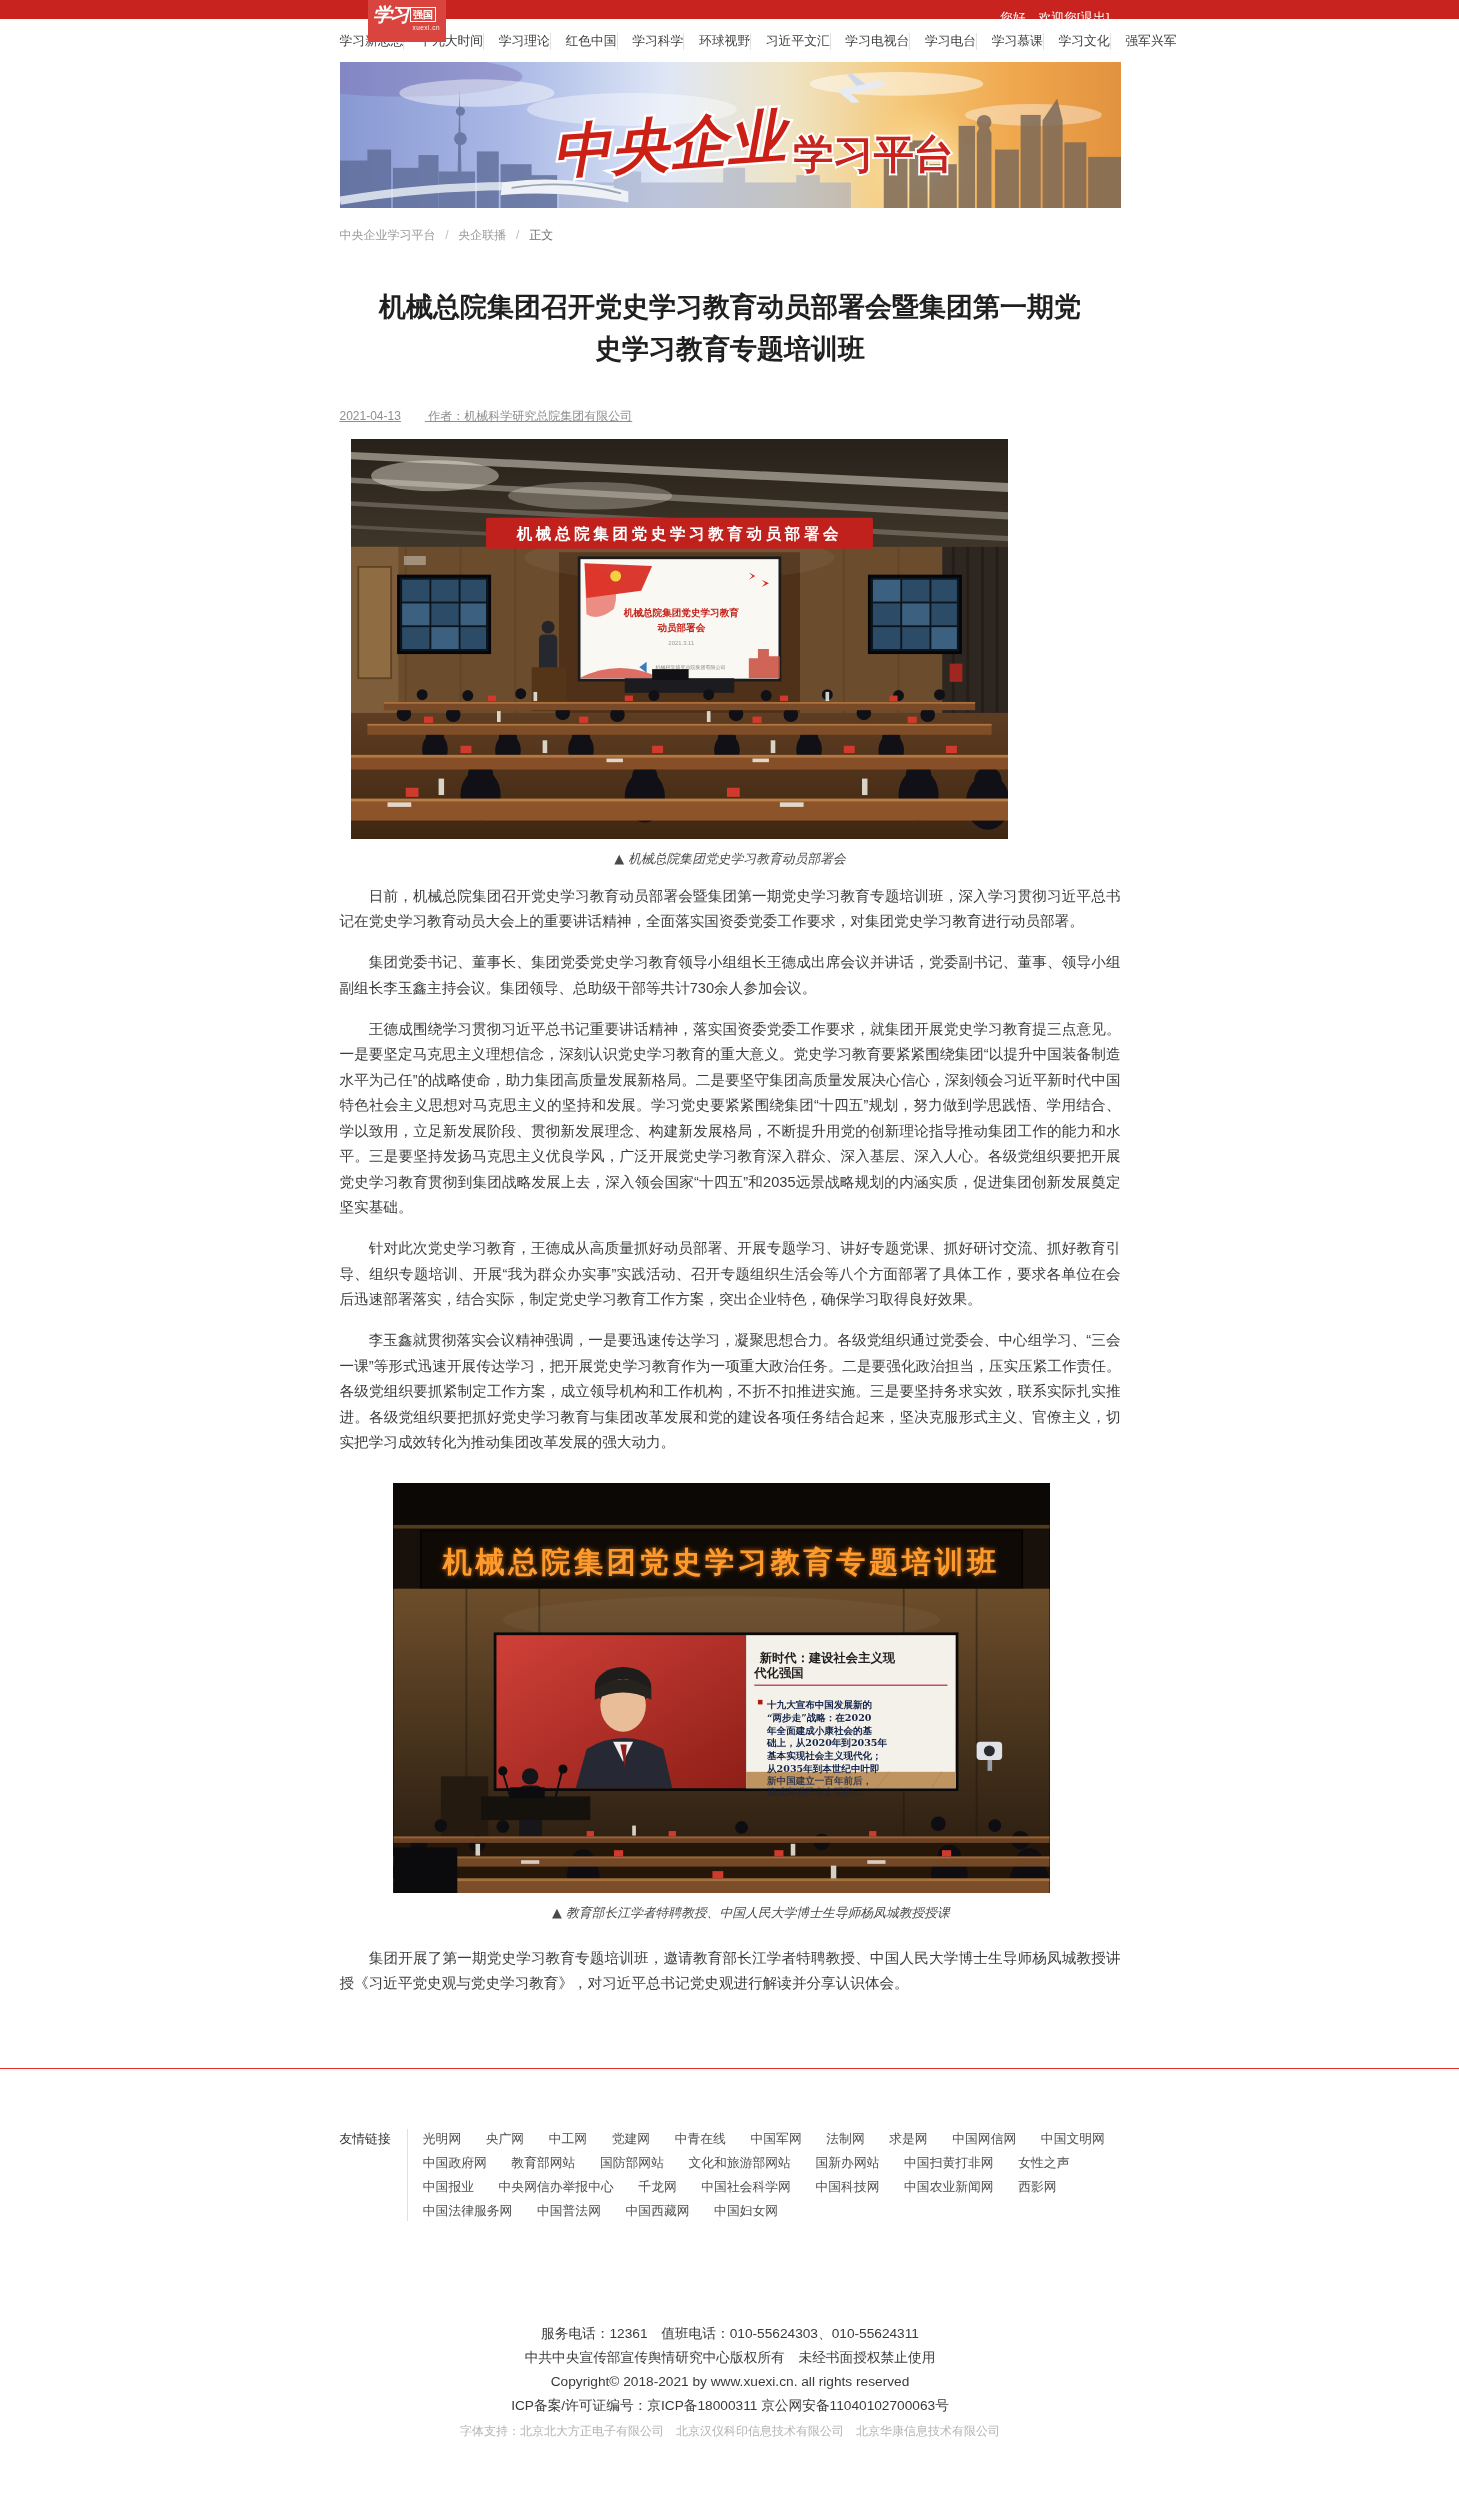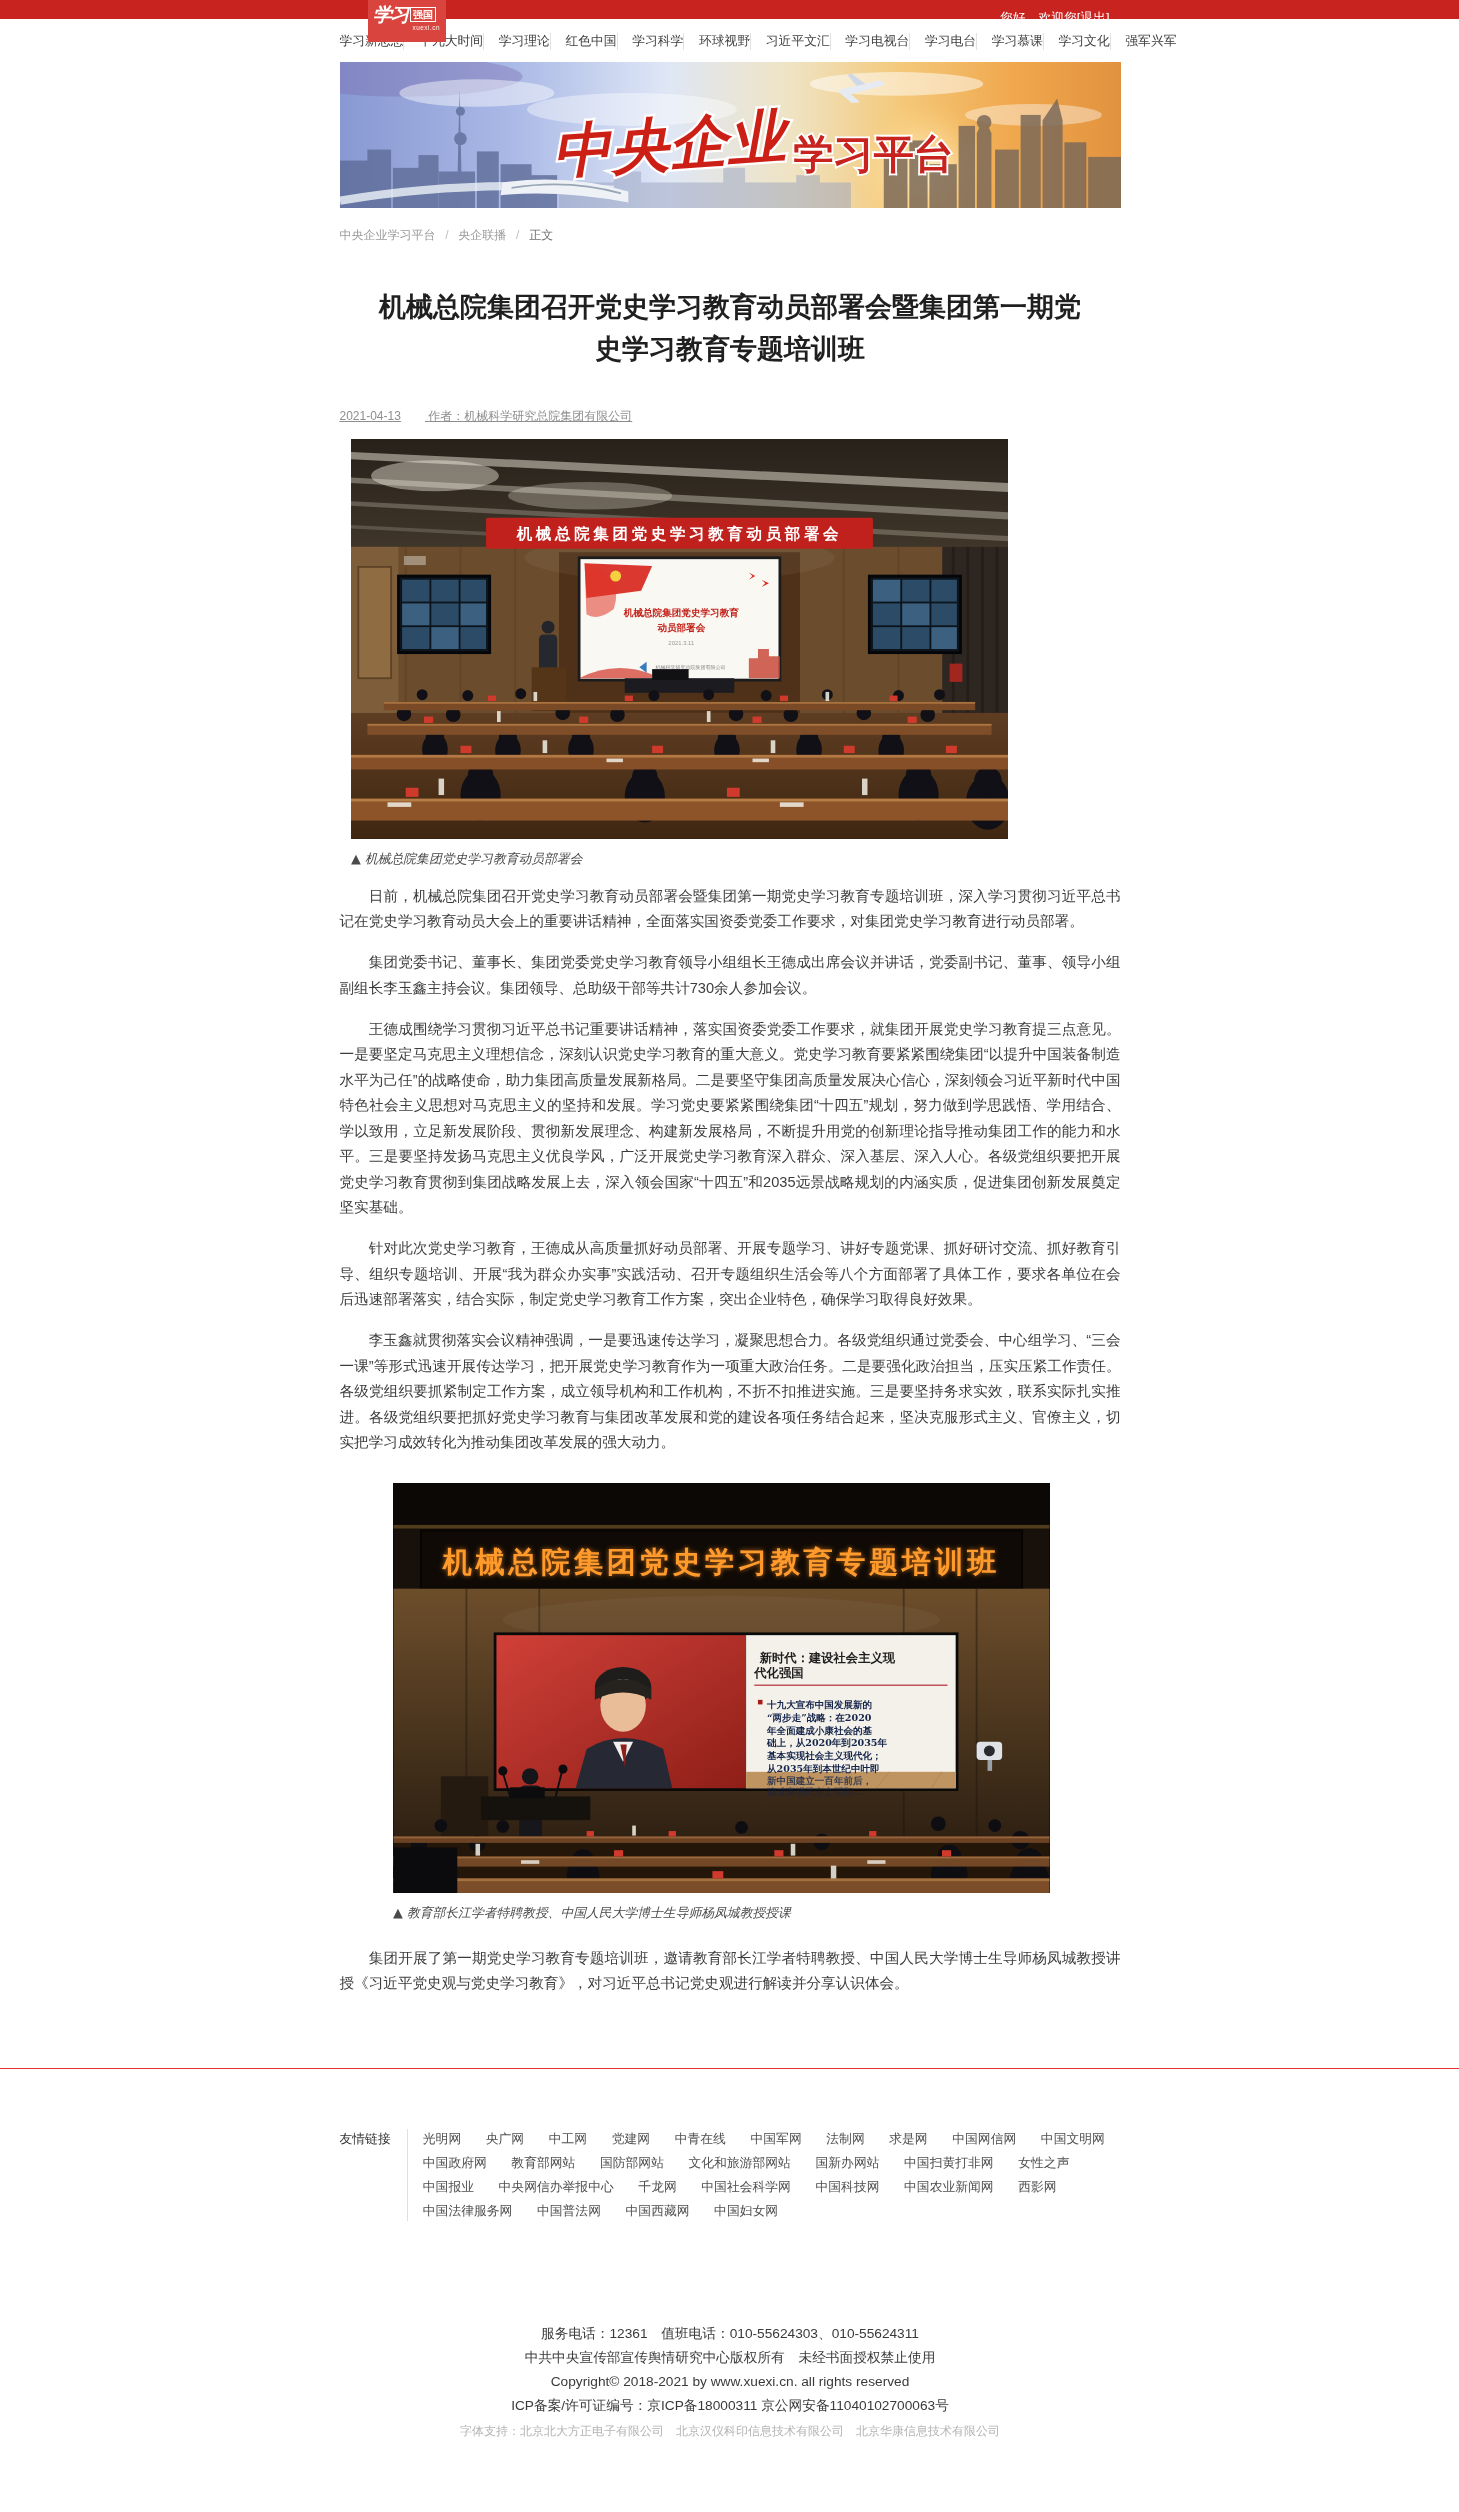--- a/index.html
+++ b/index.html
@@ -38,21 +38,21 @@
 
   
   .article { width:781px; margin:0 auto; }
   .article-title { width:704px; margin:42px auto 0; font-size:27px; line-height:42px; font-weight:bold;
                    color:#1f1f1f; text-align:center; }
   .article-meta { margin-top:38px; font-size:12px; color:#8e8e8e;text-decoration:underline; }
   .article-meta .date { margin-right:24px; }
 
   .figure { width:758px; margin:14.6px auto 0; }
   .figure svg { display:block; background:#000; }
-  .figcaption { font-size:12.8px; color:#4a4a4a; margin-top:12px;
+  .figcaption { text-align:center; font-size:12.8px; color:#4a4a4a; margin-top:12px;
                 font-family:"DejaVu Serif","Liberation Serif",serif; font-style:italic; }
 
   .article-body { margin-top:14.6px; }
   .article-body p, .closing-par { font-size:14.6px; line-height:25.5px; color:#3c3c3c; text-indent:2em;
                                   text-align:justify; margin:15.5px 0; }
   .fig2 { margin-top:27px;padding-left:42px; }
   .closing-par { margin-top:24px; }
 
   
   .red-divider { border:none; border-top:1.8px solid #e8302a; margin:71px 0 0; }

